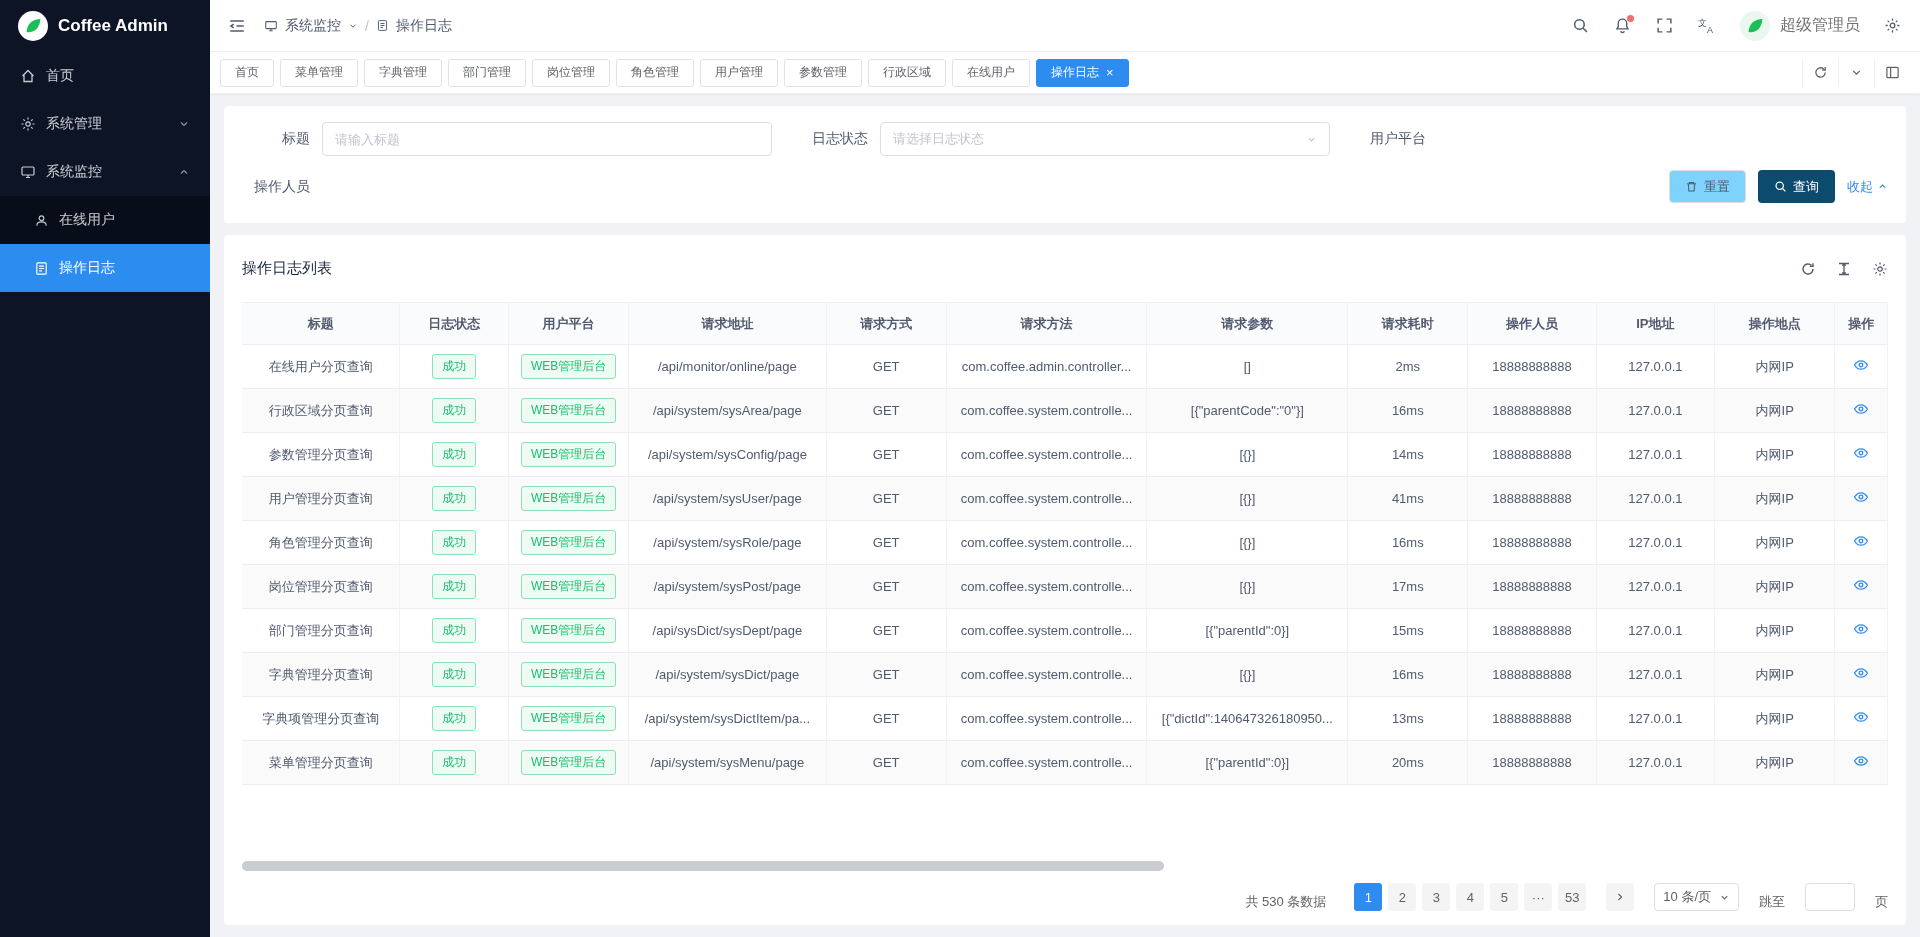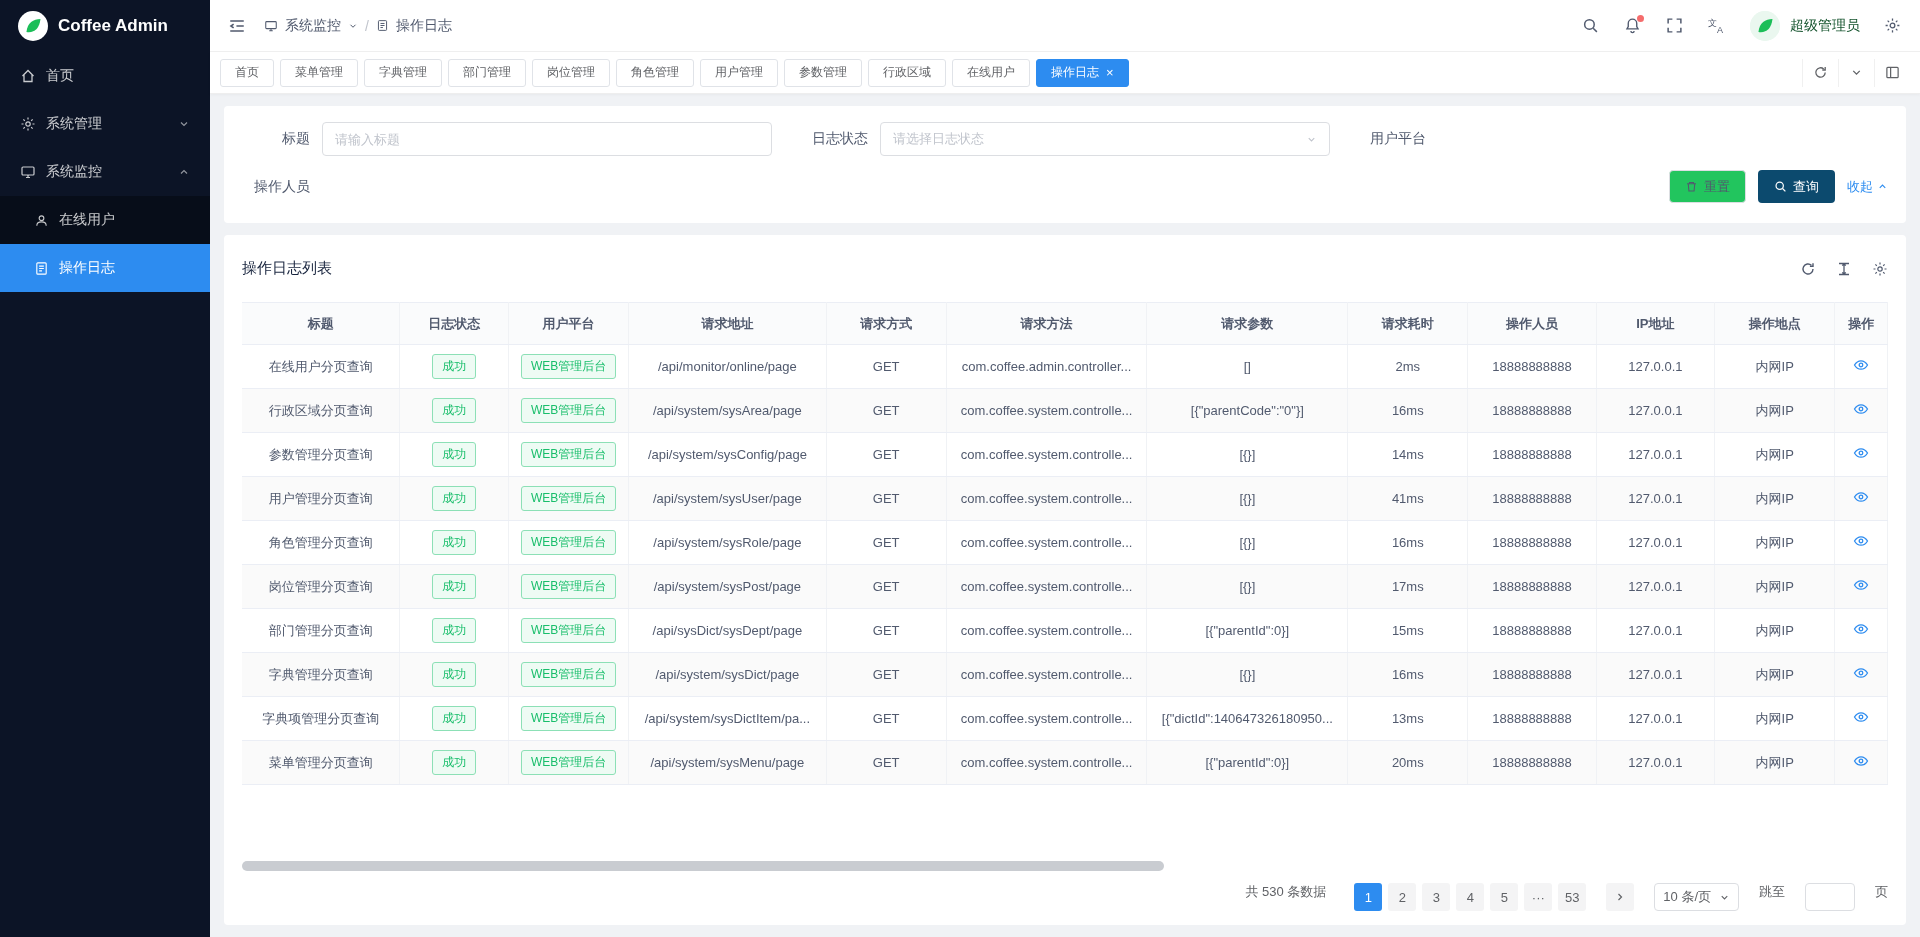--- a/index.html
+++ b/index.html
@@ -26,21 +26,21 @@
   
   .header { height:52px; background:#fff; display:flex; align-items:center; padding:0 18px;
     border-bottom:1px solid #f0f0f0; flex-shrink:0; }
   .hd-icon { width:18px; height:18px; color:#515a6e; cursor:pointer; }
   .breadcrumb { display:flex; align-items:center; gap:7px; margin-left:18px; font-size:14px; color:#515a6e; }
   .breadcrumb .sep { color:#c0c4cc; }
   .hd-right { margin-left:auto; display:flex; align-items:center; gap:24px; }
   .bell-wrap { position:relative; }
   .bell-dot { position:absolute; top:-2px; right:-2px; width:7px; height:7px; border-radius:50%; background:#f56c6c; }
   .avatar { width:30px; height:30px; border-radius:50%; overflow:hidden; background:#e8f7ee; display:flex; align-items:center; justify-content:center; }
-  .username { font-size:14px; color:#14532d; margin-left:-14px; }
+  .username { font-size:16px; color:#737373; margin-left:-14px; }
 
   
   .tabbar { height:42px; background:#fff; display:flex; align-items:center; padding:0 10px;
     border-bottom:1px solid #eee; box-shadow:0 1px 3px rgba(0,0,0,.04); flex-shrink:0; }
   .tabs { display:flex; gap:6px; flex:1; overflow:hidden; }
   .tab { height:28px; padding:0 14px; border:1px solid #e0e3e8; border-radius:3px; background:#fff;
     font-size:12px; color:#606266; display:flex; align-items:center; gap:7px; cursor:pointer; white-space:nowrap; }
   .tab.active { background:#2d8cf0; border-color:#2d8cf0; color:#fff; }
   .tab-close { font-size:13px; line-height:1; cursor:pointer; }
   .tab-tools { display:flex; align-items:center; gap:0; }
@@ -57,21 +57,21 @@
   .f-group { flex:1; display:flex; align-items:center; min-width:0; }
   .f-label { width:80px; text-align:right; padding-right:12px; font-size:14px; color:#515a6e; flex-shrink:0; }
   .f-control { flex:1; height:34px; border:1px solid #dcdee2; border-radius:4px; background:#fff;
     display:flex; align-items:center; padding:0 12px; font-size:13px; color:#c0c4cc; position:relative; }
   input.f-control { color:#1d4ed8; }
   input.f-control::placeholder { color:#c0c4cc; }
   .f-select .sel-chev { margin-left:auto; color:#c0c4cc; }
   .f-actions { margin-left:auto; display:flex; align-items:center; gap:12px; }
   .btn { height:33px; padding:0 15px; border-radius:4px; font-size:13px; display:inline-flex;
     align-items:center; gap:6px; cursor:pointer; border:1px solid transparent; }
-  .btn-plain { border-color:#dcdee2; background:#22c55e; color:#515a6e; }
+  .btn-plain { border-color:#dcdee2; background:#7dd3fc; color:#515a6e; }
   .btn-primary { background:#0c4a6e; color:#fff; }
   .link-collapse { color:#2d8cf0; font-size:13px; display:inline-flex; align-items:center; gap:4px; cursor:pointer; }
 
   
   .table-card { margin-top:12px; flex:1; display:flex; flex-direction:column; min-height:0; }
   .tc-header { display:flex; align-items:center; padding:24px 18px; flex-shrink:0; }
   .tc-title { font-size:15px; color:#17233d; }
   .tc-tools { margin-left:auto; display:flex; align-items:center; gap:20px; color:#515a6e; }
   .tc-tool { cursor:pointer; }
 
@@ -85,21 +85,21 @@
   td.op-cell { border-left:1px solid #ebeef5; }
   .badge { display:inline-block; padding:3px 9px; font-size:12px; color:#19be6b;
     background:#eefbf4; border:1px solid #8ce0b6; border-radius:3px; white-space:nowrap; }
   .eye { color:#2d8cf0; display:inline-flex; cursor:pointer; }
 
   
   .hscroll { margin:14px 18px 0; height:10px; flex-shrink:0; position:relative; margin-top:auto; }
   .hscroll-thumb { position:absolute; left:0; top:0; height:10px; width:56%; background:#c9ccd1; border-radius:5px; cursor:grab; }
 
   
-  .pagination { display:flex; align-items:flex-start; justify-content:flex-end; gap:20px;
+  .pagination { display:flex; align-items:flex-end; justify-content:flex-end; gap:20px;
     padding:12px 18px 14px; font-size:13px; color:#606266; flex-shrink:0; }
   .pg-total { margin-right:8px; }
   .pages { display:flex; gap:6px; }
   .page-btn { min-width:28px; height:28px; padding:0 4px; display:flex; align-items:center; justify-content:center;
     background:#f4f4f5; border-radius:3px; color:#606266; font-size:13px; cursor:pointer; }
   .page-btn.active { background:#2d8cf0; color:#fff; }
   .pg-size { height:28px; border:1px solid #dcdee2; border-radius:4px; display:flex; align-items:center;
     gap:8px; padding:0 8px; cursor:pointer; color:#606266; }
   .pg-jump-input { width:50px; height:28px; border:1px solid #dcdee2; border-radius:4px; padding:0 6px; font-size:13px; }
 </style>

